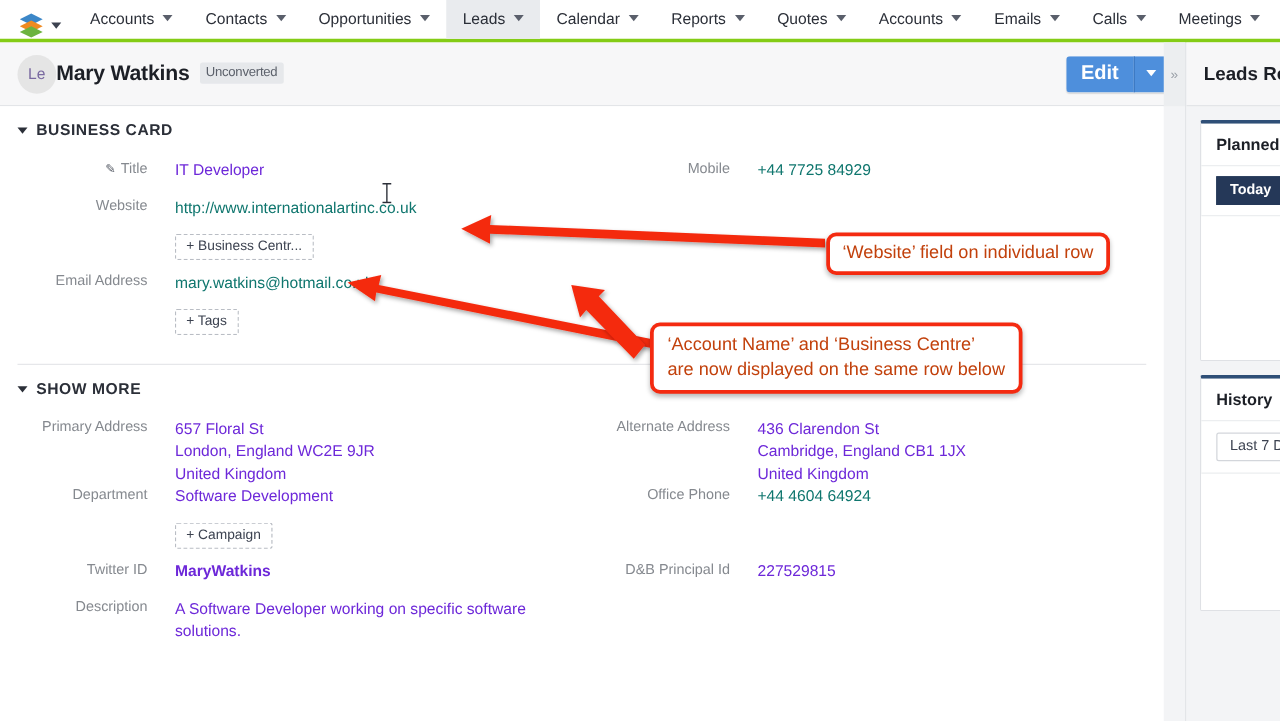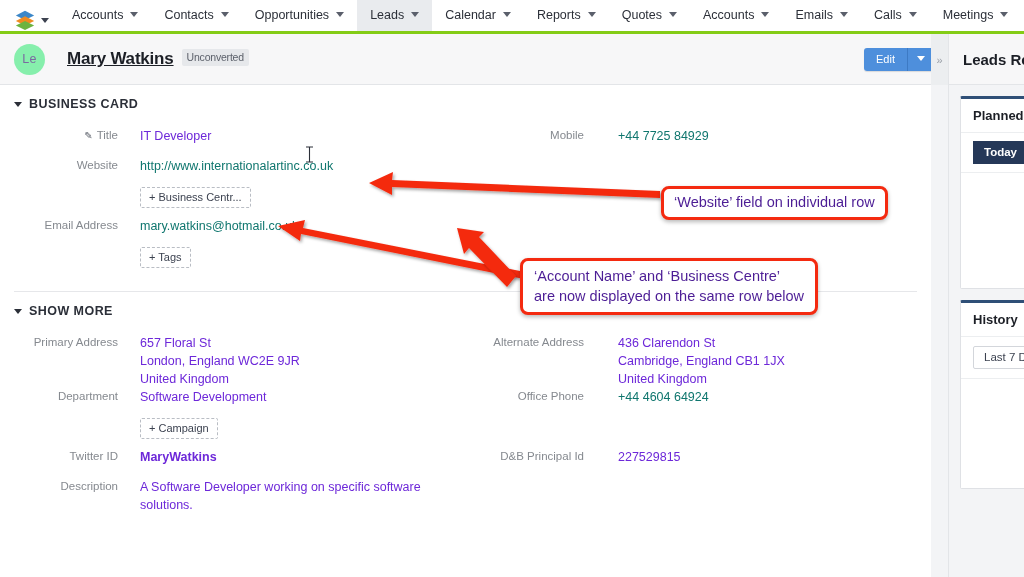--- a/index.html
+++ b/index.html
@@ -48,48 +48,46 @@
   
   .rec-header {
     position: absolute; top: 34px; left: 0; width: 948px; height: 51px;
     background: #f7f7f8;
     border-bottom: 1px solid #e3e5e8;
     display: flex; align-items: center;
     padding: 0 14px;
   }
   .avatar {
     width: 31px; height: 31px; border-radius: 50%;
-    background: #86efac; color: #7a6aa0;
+    background: #e5e5e5; color: #7a6aa0;
     display:flex; align-items:center; justify-content:center;
     font-size: 12.5px; letter-spacing: .2px;
     flex: 0 0 auto;
   }
   .rec-title {
-    margin-left: 22px;
     font-size: 17px; font-weight: bold; color: #1c1f26;
     letter-spacing: -.2px;
-    text-decoration: underline;
   }
   .badge-unconv {
     margin-left: 8px;
     display: inline-block;
     background: #e6e8eb; color: #5c616b;
     font-size: 10.5px; font-weight: normal;
     padding: 2px 5px 3px; border-radius: 2px;
     vertical-align: 3px;
   }
   .hdr-right { margin-left: auto; display: flex; align-items: center; }
   .btn-edit {
     display: flex; align-items: stretch;
     border-radius: 3px; overflow: hidden;
     box-shadow: 0 1px 1px rgba(0,0,0,.12);
   }
   .btn-edit .main {
     background: #4e8fdc; color: #fff;
-    font-size: 11px; font-weight: normal;
+    font-size: 16px; font-weight: bold;
     padding: 5px 12px 6px; cursor: pointer;
   }
   .btn-edit .split {
     background: #4e8fdc; color: #fff;
     padding: 5px 9px 6px; cursor: pointer;
     border-left: 1px solid #3d7ac4;
     display: flex; align-items: center;
   }
   .btn-edit .split .caret { border-top-color:#fff; }
 
@@ -125,21 +123,21 @@
   .chev-down {
     width: 0; height: 0;
     border-left: 4px solid transparent;
     border-right: 4px solid transparent;
     border-top: 5px solid #2b2f38;
   }
   .fields { padding: 6px 0 0 0; }
   .frow { display: flex; align-items: flex-start; min-height: 30px; }
   .fcol { display: flex; align-items: flex-start; }
   .fcol.left  { width: 466px; }
-  .fcol.right { width: 465px; gap: 12px; }
+  .fcol.right { width: 465px; }
   .flabel {
     width: 118px; flex: 0 0 118px;
     text-align: right;
     font-size: 11.5px; color: #85898f;
     padding-top: 2px;
     padding-right: 0;
     white-space: nowrap;
   }
   .fval {
     padding-left: 22px;
@@ -211,21 +209,21 @@
   }
   .rail-body-hist { height: 110px; border-top:1px solid #eceef0; background:#fff; position:relative;}
 
   
   .overlay { position:absolute; inset:0; pointer-events:none; z-index: 20; }
   .callout {
     position: absolute;
     border: 3px solid #f42a10;
     border-radius: 8px;
     background: #fff;
-    color: #4c1d95;
+    color: #c2410c;
     font-size: 14.5px;
     line-height: 19px;
     padding: 4px 10px 5px;
     white-space: nowrap;
     box-shadow: 0 2px 4px rgba(0,0,0,.28);
   }
   .callout.two { line-height: 20px; padding: 5px 11px 6px; }
 
   
   .ibeam {

